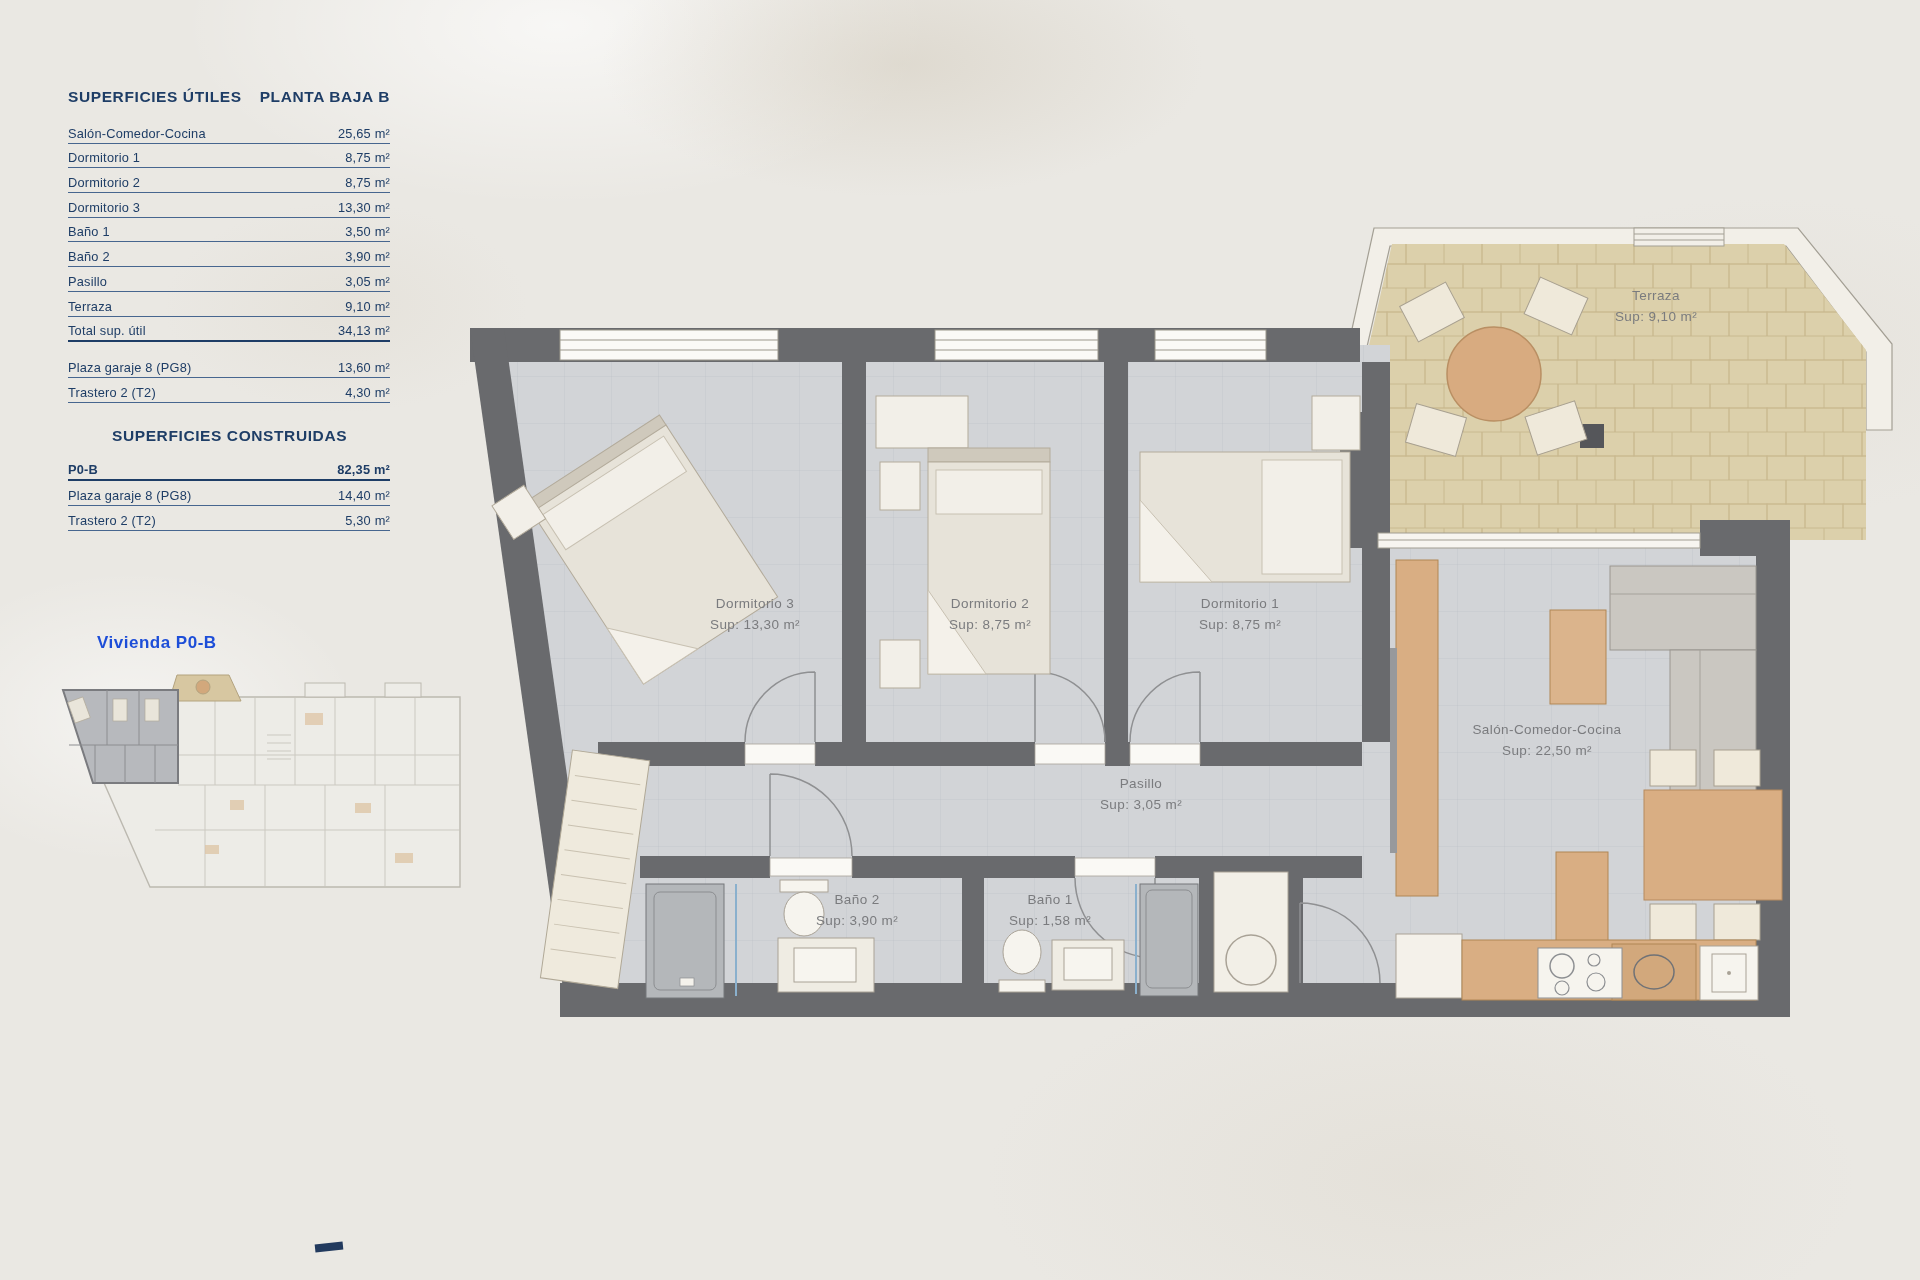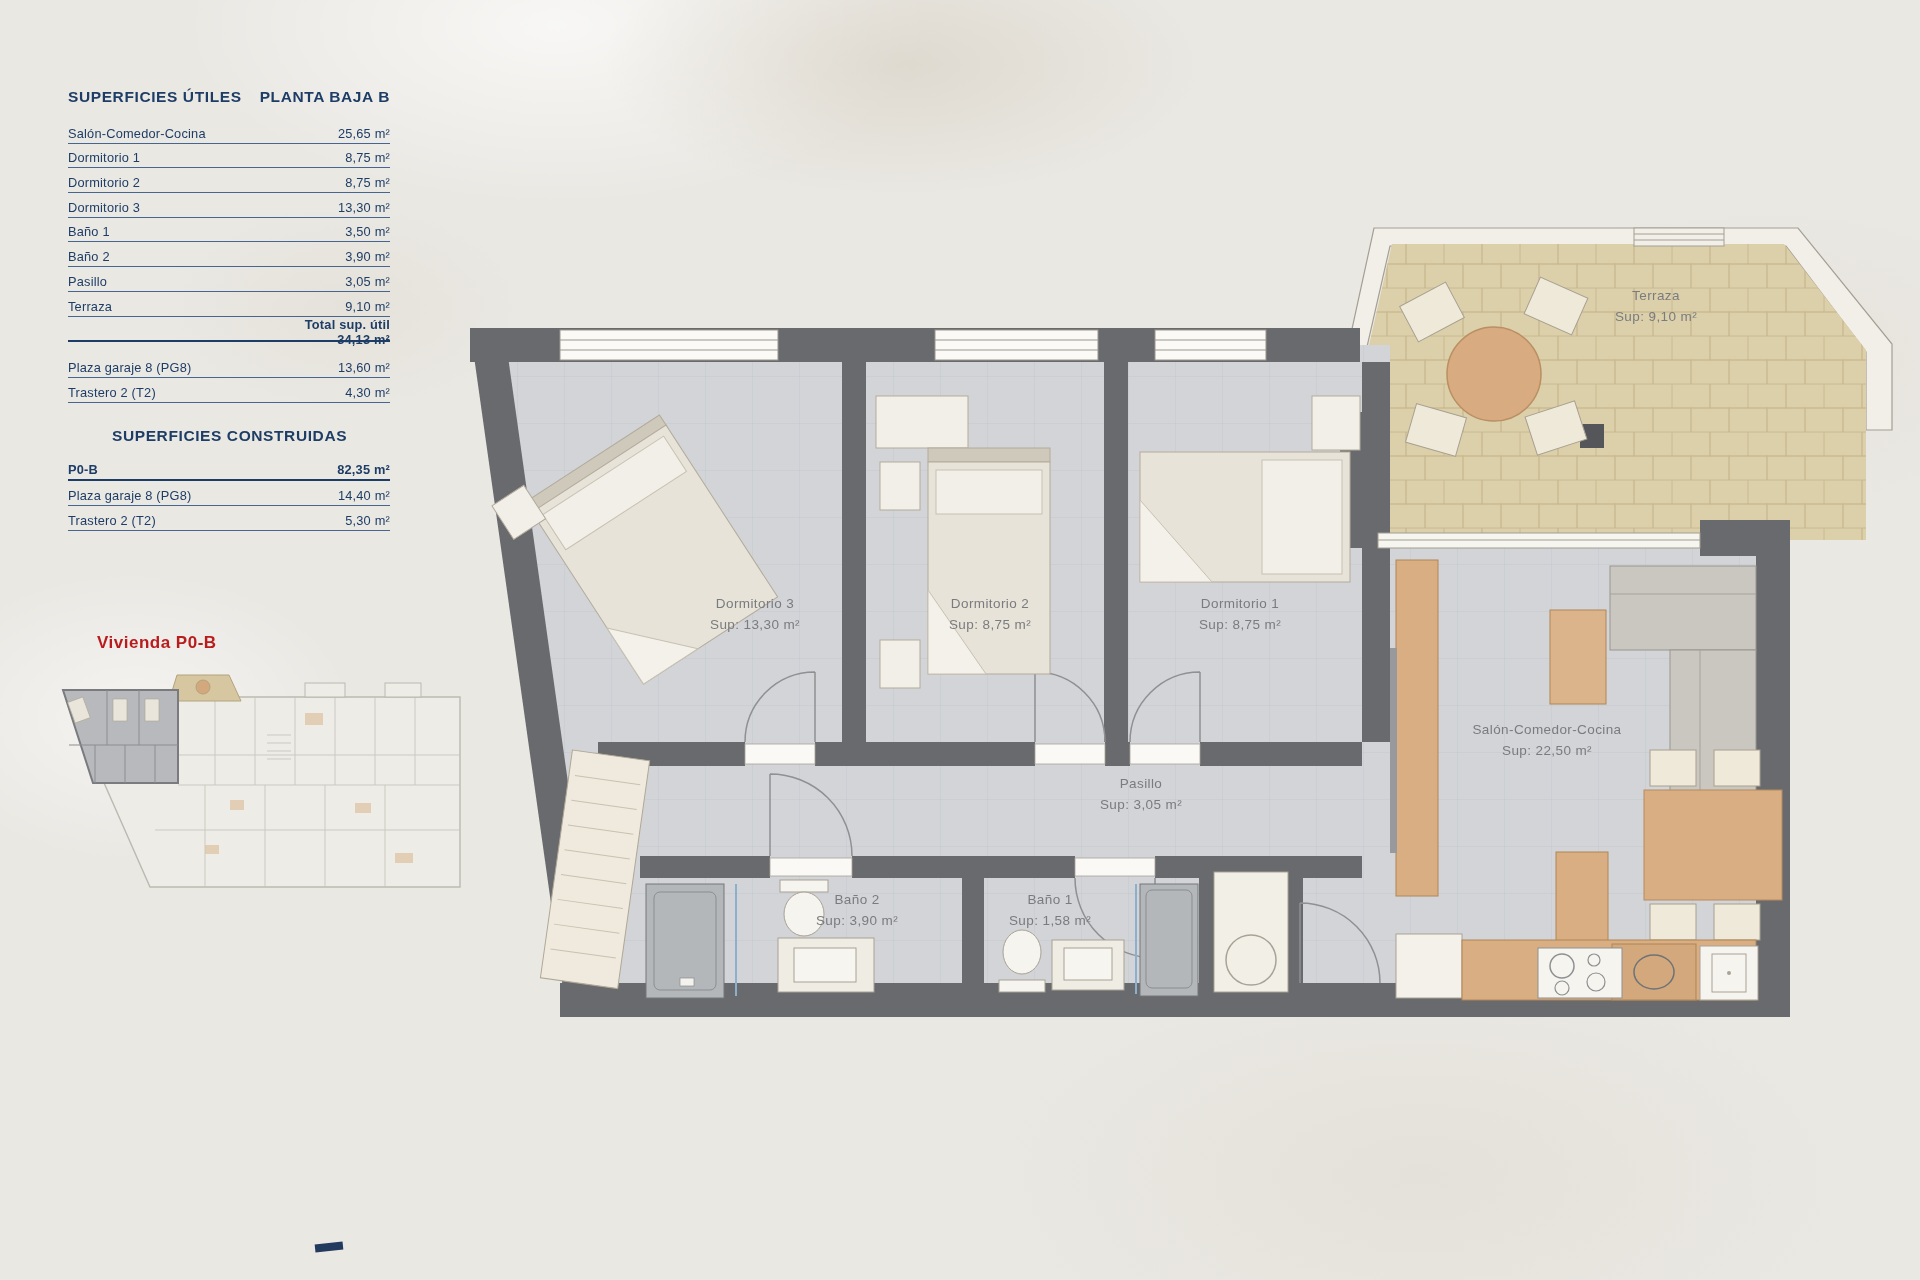--- a/index.html
+++ b/index.html
@@ -15,26 +15,26 @@
     radial-gradient(ellipse 260px 150px at 18% 24%, rgba(221,215,203,.35), transparent 70%),
     radial-gradient(ellipse 420px 230px at 92% 28%, rgba(222,216,205,.3), transparent 70%);}
   
   .panel{position:absolute;left:68px;top:88px;width:322px;color:#1e3d66;}
   .phead{display:flex;justify-content:space-between;font-weight:bold;
          font-size:15.5px;letter-spacing:.6px;}
   .rows{margin-top:13px;}
   .trow{display:flex;justify-content:space-between;align-items:flex-end;
         height:21.7px;border-bottom:1px solid #47668f;font-size:12.8px;
         padding-bottom:2px;letter-spacing:.2px;}
-  .trow.total{font-weight:bold;border-bottom:2.5px solid #1e3d66;flex-direction:column;}
+  .trow.total{font-weight:normal;border-bottom:2.5px solid #1e3d66;}
   .annex{margin-top:11px;}
   .btitle{margin-top:24px;font-weight:bold;font-size:15.5px;letter-spacing:.6px;margin-left:44px;}
   .brows{margin-top:11px;text-align:center;}
   .trow.bold{font-weight:bold;border-bottom:2.5px solid #1e3d66;}
-  .viv{position:absolute;left:97px;top:633px;font-size:17px;color:#b91c1c;
+  .viv{position:absolute;left:97px;top:633px;font-size:17px;color:#1d4ed8;
        font-weight:600;letter-spacing:.5px;}
   
   .rlabel{position:absolute;transform:translateX(-50%);text-align:center;
           color:#7a7b7e;font-size:13.5px;line-height:1.55;letter-spacing:.4px;
           white-space:nowrap;}
   svg{position:absolute;display:block;}
   .tick{position:absolute;left:315px;top:1243px;width:28px;height:8px;
         background:#223a5e;transform:rotate(-6deg);}
 </style>
 </head>

